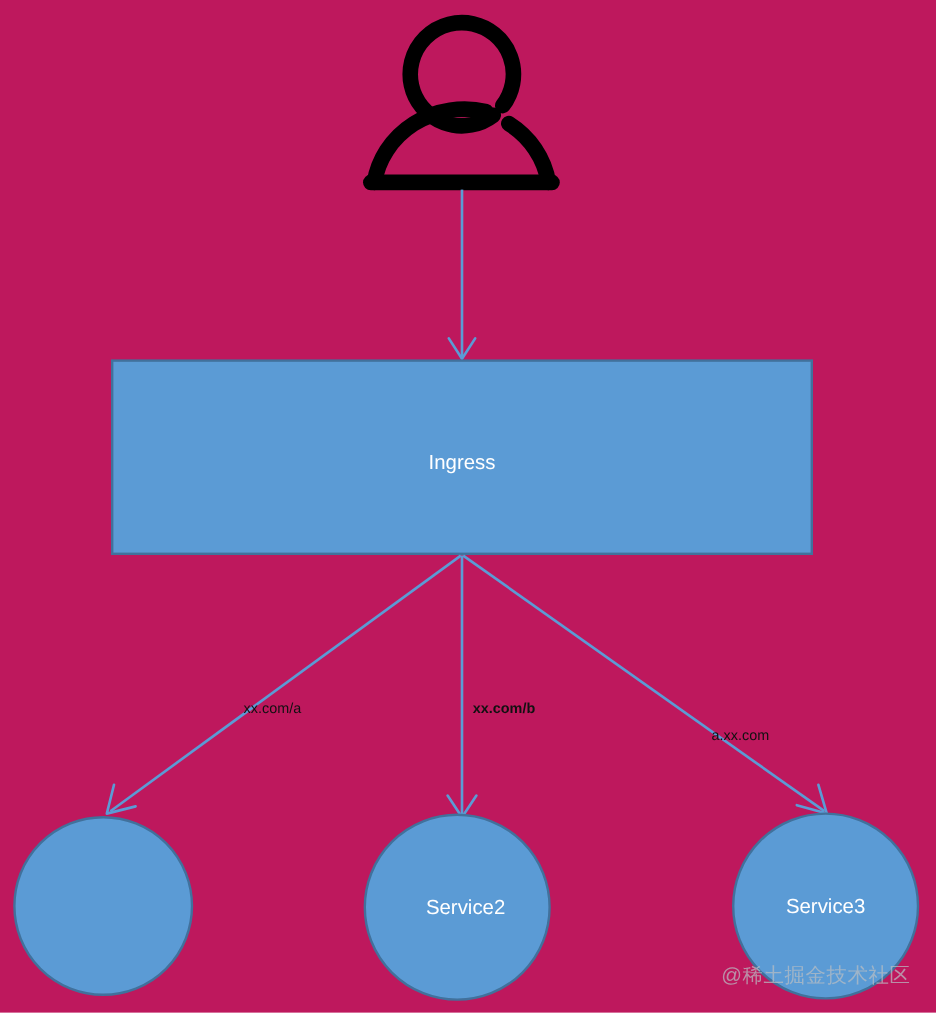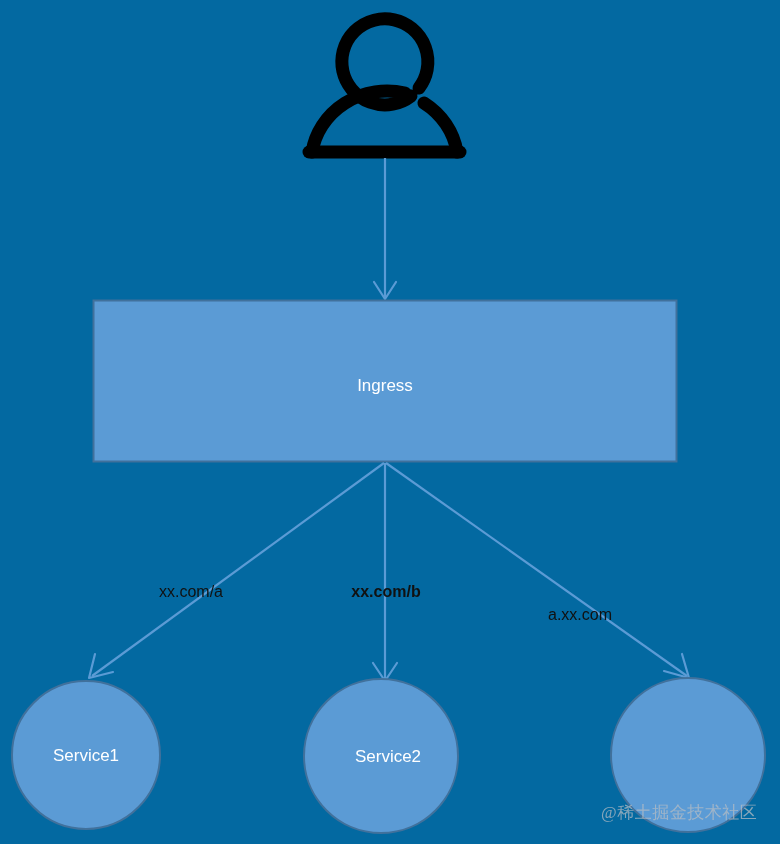--- a/index.html
+++ b/index.html
@@ -8,21 +8,21 @@
     background: #ffffff;
   }
   body {
     font-family: "Liberation Sans", sans-serif;
     -webkit-font-smoothing: antialiased;
   }
   #canvas {
     position: relative;
     width: 780px;
     height: 844px;
-    background: #0369a1;
+    background: #be185d;
     overflow: hidden;
   }
   #diagram-svg {
     position: absolute;
     top: 0;
     left: 0;
     width: 780px;
     height: 844px;
     display: block;
   }
@@ -31,31 +31,31 @@
     color: #ffffff;
     font-size: 17px;
     font-family: "Liberation Sans", sans-serif;
     white-space: nowrap;
     text-align: center;
     pointer-events: none;
   }
   .edge-label {
     position: absolute;
     color: #111111;
-    font-size: 16px;
+    font-size: 12px;
     font-family: "Liberation Sans", sans-serif;
     white-space: nowrap;
-    text-align: center;
+    text-align: right;
   }
   .watermark {
     position: absolute;
     color: #b9bec4;
     opacity: 0.72;
     font-size: 17px;
-    font-family: Liberation Serif, serif;
+    font-family: Liberation Sans, sans-serif;
     white-space: nowrap;
     letter-spacing: 0.5px;
   }
 </style>
 </head>
 <body>
 
 <div id="canvas">
 
   <svg id="diagram-svg" viewBox="0 0 780 844" xmlns="http://www.w3.org/2000/svg">
@@ -96,24 +96,24 @@
       <path d="M 664 671 L 689 678 L 682 654" fill="none" stroke="#5B9BD5" stroke-width="2.2" stroke-linecap="round" stroke-linejoin="round"></path>
     </g>
 
     <circle cx="86" cy="755" r="74" fill="#5B9BD5" stroke="#41719C" stroke-width="2"></circle>
     <circle cx="381" cy="756" r="77" fill="#5B9BD5" stroke="#41719C" stroke-width="2"></circle>
     <circle cx="688" cy="755" r="77" fill="#5B9BD5" stroke="#41719C" stroke-width="2"></circle>
   </svg>
 
   <div class="node-label" style="left:0px; top:376px; width:770px;">Ingress</div>
 
-  <div class="node-label" style="left:12px; top:746px; width:148px;">Service1</div>
 
   <div class="node-label" style="left:304px; top:747px; width:168px;">Service2</div>
 
+  <div class="node-label" style="left:611px; top:746px; width:154px;">Service3</div>
 
   <div class="edge-label" style="left:131px; top:583px; width:120px;">xx.com/a</div>
 
   <div class="edge-label" style="left:326px; top:583px; width:120px;font-weight:bold;">xx.com/b</div>
 
   <div class="edge-label" style="left:519px; top:583px; width:122px;margin-top:23px;">a.xx.com</div>
 
   <div class="watermark" style="left:601px; top:801px;">@稀土掘金技术社区</div>
 
 </div>

